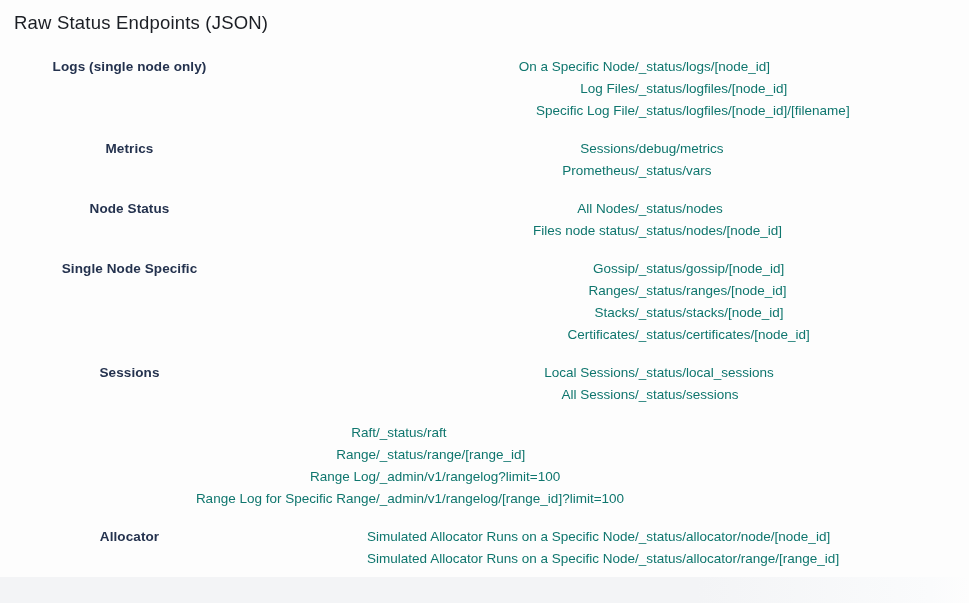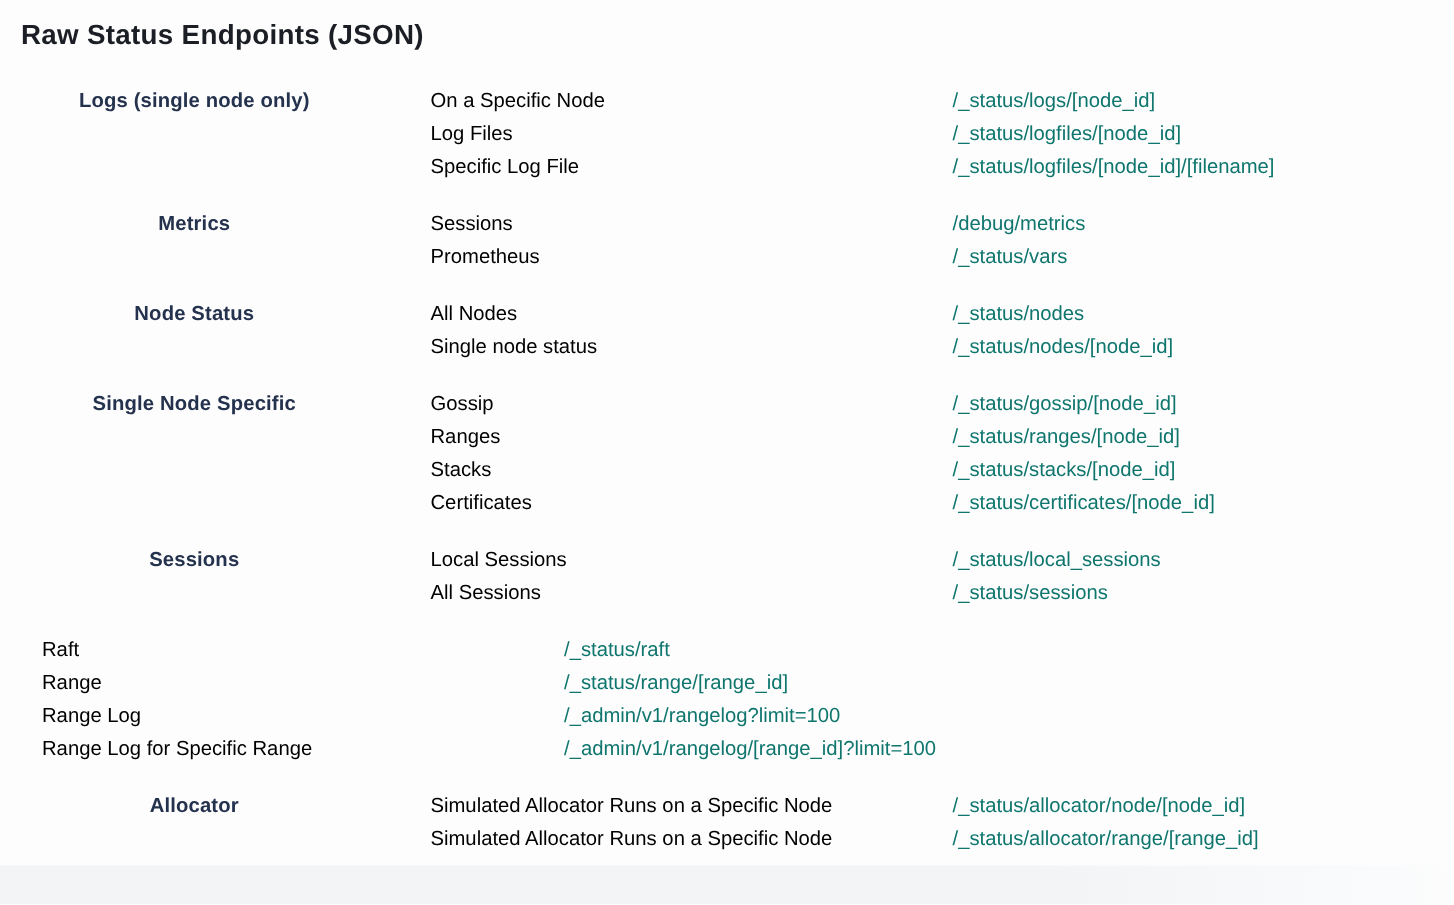--- a/index.html
+++ b/index.html
@@ -13,21 +13,21 @@
     position: relative;
     background: #fdfdfd;
     font-family: "Liberation Sans", sans-serif;
     overflow: hidden;
   }
   .page-title {
     margin: 0;
     padding: 11px 16px 0 14px;
     font-size: 18.5px;
     line-height: 24px;
-    font-weight: 700;
+    font-weight: 400;
     color: #1b1e24;
     letter-spacing: 0.2px;
   }
   .endpoints-table {
     margin-top: 21px;
   }
   .group {
     display: flex;
     align-items: flex-start;
     margin-bottom: 16px;
@@ -46,23 +46,24 @@
     flex: 0 0 348px;
     width: 348px;
     margin-left: 28px;
   }
   .col-paths {
     flex: 1;
     color: #0f766e;
   }
   .link {
     display: block;
-    color: #000000;
+    color: #0f766e;
     text-decoration: none;
     cursor: pointer;
+    text-align: right;
   }
   .path {
     display: block;
   }
   .footer-strip {
     position: absolute;
     left: 0;
     right: 0;
     bottom: 0;
     height: 26px;
@@ -99,21 +100,21 @@
     <div class="col-paths">
       <span class="path">/debug/metrics</span>
       <span class="path">/_status/vars</span>
     </div>
   </div>
 
   <div class="group">
     <div class="col-cat">Node Status</div>
     <div class="col-links">
       <a class="link">All Nodes</a>
-      <a class="link">Single node status</a>
+      <a class="link">Files node status</a>
     </div>
     <div class="col-paths">
       <span class="path">/_status/nodes</span>
       <span class="path">/_status/nodes/[node_id]</span>
     </div>
   </div>
 
   <div class="group">
     <div class="col-cat">Single Node Specific</div>
     <div class="col-links">

